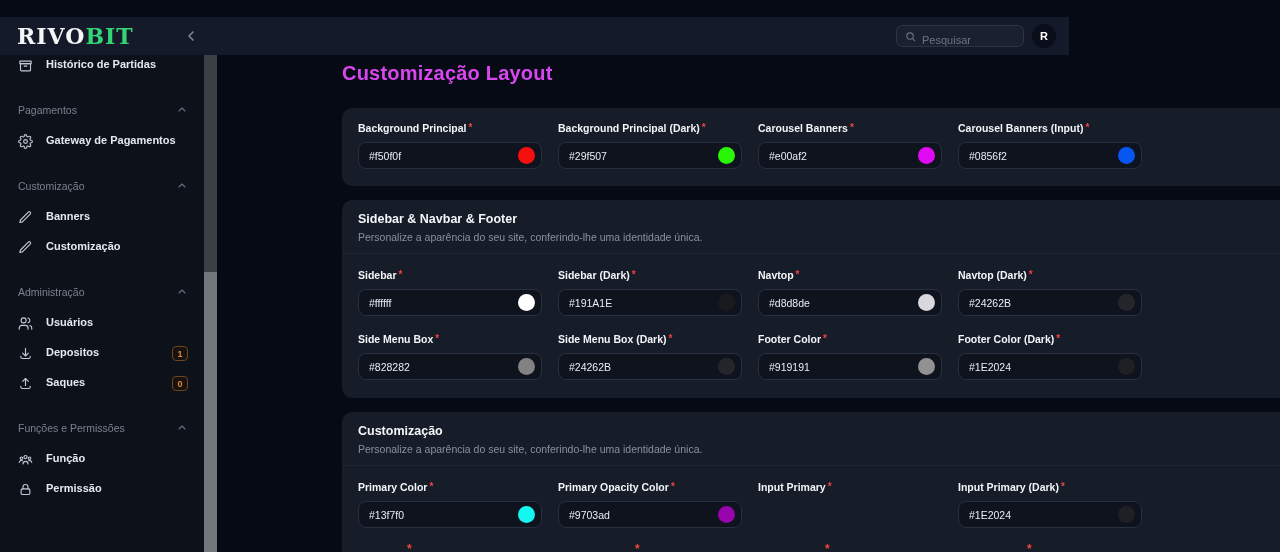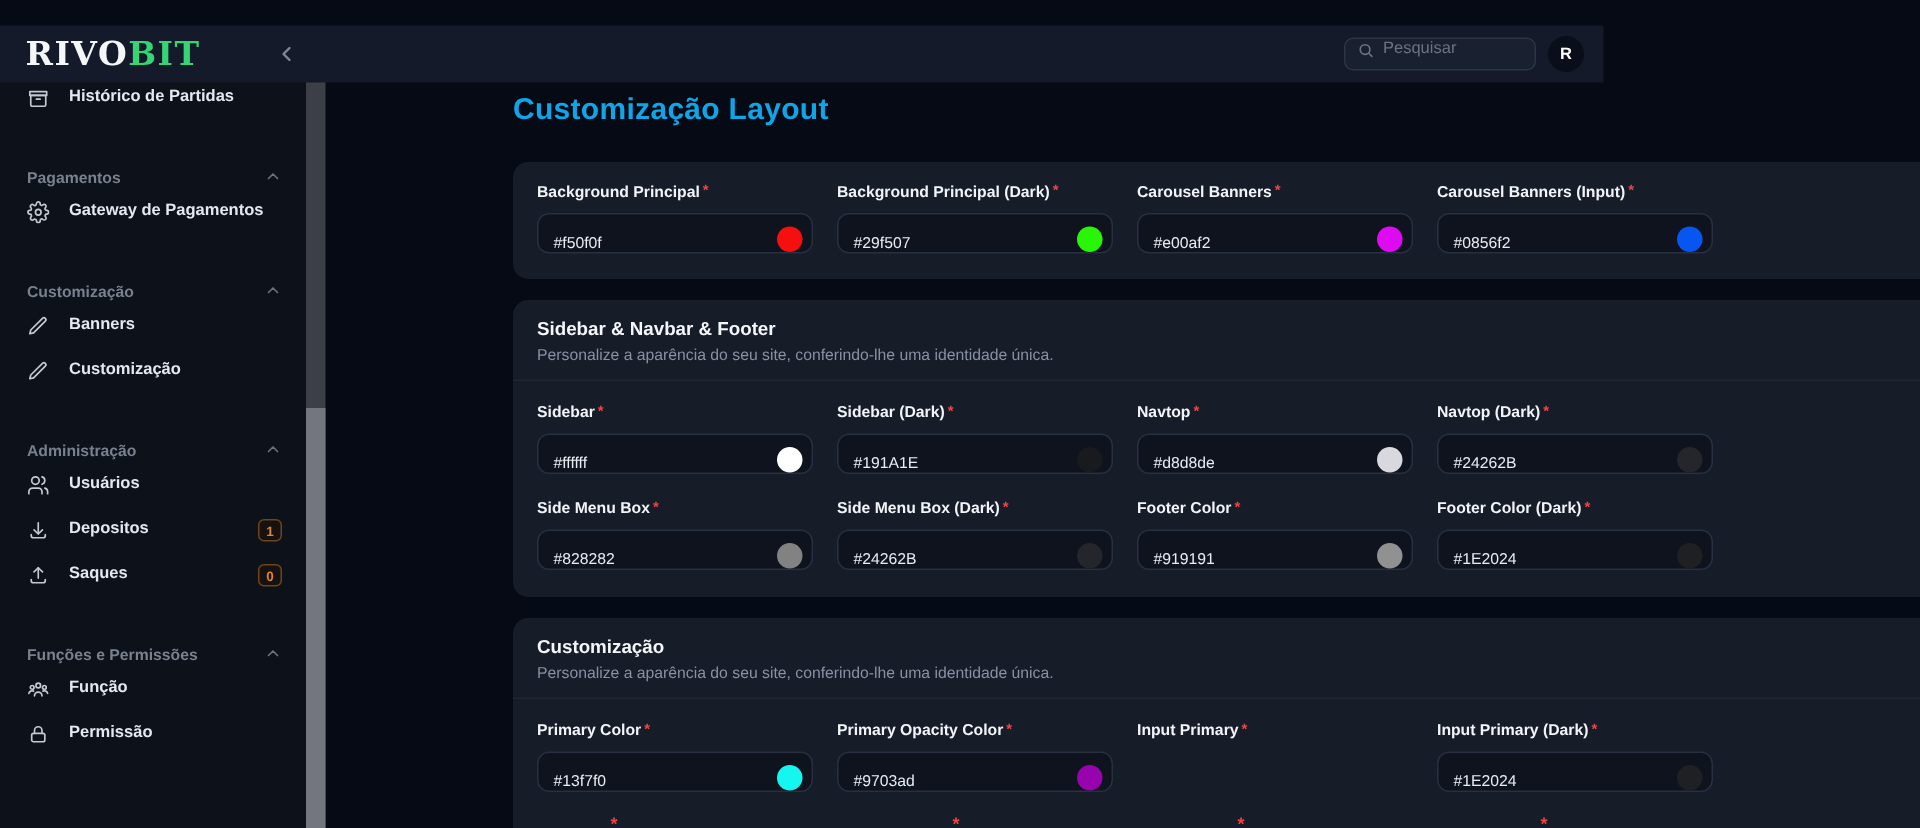--- a/index.html
+++ b/index.html
@@ -11,59 +11,59 @@
   *{box-sizing:border-box;margin:0;padding:0}
   html,body{width:1280px;height:552px;overflow:hidden}
   body{position:relative;background:var(--page-bg);font-family:"Liberation Sans",sans-serif;color:#e8ebf2}
 
   
   .topbar{position:absolute;top:17px;left:0;width:1069px;height:38px;background:var(--navbar-bg);z-index:20;display:flex;align-items:center}
   .logo{position:absolute;left:17px;top:5px;font-family:"DejaVu Serif",serif;font-weight:bold;font-size:22px;letter-spacing:1px;line-height:28px}
   .logo .p1{color:#f5f6f8}
   .logo .p2{color:var(--accent-green)}
   .collapse-btn{position:absolute;left:183px;top:11px;width:16px;height:16px;color:#7e879b;cursor:pointer}
-  .searchbox{position:absolute;right:45px;top:8px;width:128px;height:22px;background:#19202f;border:1px solid #2c3447;border-radius:6px;display:flex;align-items:flex-start;padding:0 8px;color:#6b7384}
+  .searchbox{position:absolute;right:45px;top:8px;width:128px;height:22px;background:#19202f;border:1px solid #2c3447;border-radius:6px;display:flex;align-items:flex-end;padding:0 8px;color:#6b7384}
   .searchbox svg{width:11px;height:11px;flex:none}
   .searchbox input{background:transparent;border:none;outline:none;width:100%;margin-left:6px;font-size:11px;color:#aab2c2;font-family:"Liberation Sans",sans-serif}
   .searchbox input::placeholder{color:#6b7384;opacity:1}
   .avatar{position:absolute;right:13px;top:7px;width:24px;height:24px;border-radius:50%;background:#0a0e1a;display:flex;align-items:center;justify-content:center;font-size:11px;font-weight:bold;color:#fff;cursor:pointer}
 
   
   .sidebar{position:absolute;top:38px;left:0;width:204px;height:514px;background:var(--sidebar-bg);overflow:hidden;padding-top:20px}
-  .side-header{height:30px;margin-top:16px;display:flex;align-items:center;padding:0 16px 0 18px;color:#79818f;font-size:10.5px;font-weight:700}
+  .side-header{height:30px;margin-top:16px;display:flex;align-items:flex-start;padding:0 16px 0 18px;color:#79818f;font-size:10.5px;font-weight:400}
   .side-header:first-child{margin-top:0}
   .side-header .hdr-label{flex:1}
   .side-header svg{width:12px;height:12px;color:#6a7180}
   .side-item{height:30px;display:flex;align-items:flex-start;padding:0 16px 0 18px;cursor:pointer}
   .side-item .ic{width:15px;height:15px;color:#c3c9d4;flex:none}
   .side-item .ic svg{width:15px;height:15px;display:block}
   .side-item .lbl{margin-left:13px;font-size:11px;font-weight:bold;color:#e4e8ef;flex:1;white-space:nowrap}
   .badge{min-width:16px;height:15px;border:1px solid #6e451d;background:#171210;border-radius:4px;color:var(--badge-orange);font-size:9px;font-weight:bold;display:flex;align-items:center;justify-content:center;padding:0 3px}
 
   
   .scrollcol{position:absolute;top:38px;left:204px;width:13px;height:514px;background:#3c3f45}
   .scrollcol .up-btn{position:absolute;top:0;left:0;width:13px;height:13px;background:#33363c;display:flex;align-items:center;justify-content:center;cursor:pointer}
   .scrollcol .up-btn i{display:block;width:0;height:0;border-left:3.5px solid transparent;border-right:3.5px solid transparent;border-bottom:4.5px solid #e8e8e8}
   .scrollcol .thumb{position:absolute;left:0;top:234px;width:13px;height:280px;background:#73777d;cursor:grab}
 
   
-  .main-title{position:absolute;left:342px;top:62px;font-size:20px;font-weight:bold;color:#0ea5e9;letter-spacing:.2px}
+  .main-title{position:absolute;left:342px;top:62px;font-size:20px;font-weight:bold;color:#d946ef;letter-spacing:.2px}
   .card{position:absolute;left:342px;width:989px;background:var(--card-bg);border-radius:10px}
   .card-1{top:108px;height:78px;padding:14px 16px}
   .card-2{top:200px;height:198px}
   .card-3{top:412px;height:220px}
   .card-head{position:relative;padding:12px 16px 10px;border-bottom:1px solid rgba(255,255,255,.05)}
   .card-title{font-size:12.5px;font-weight:bold;color:#f4f6f9}
   .card-sub{font-size:10.5px;color:var(--text-muted);margin-top:5px}
   .card-chevron{position:absolute;right:16px;top:20px;width:14px;height:14px;color:#8c94a4;cursor:pointer}
   .card-body{padding:15px 16px}
   .fields{display:grid;grid-template-columns:repeat(4,184px);column-gap:16px;row-gap:17px}
   .field-label{font-size:10.5px;font-weight:bold;color:#f2f4f8;margin-bottom:8px;white-space:nowrap}
   .field-label::after{content:"*";color:var(--required-red);margin-left:2px;font-size:10px;vertical-align:1px}
-  .input-box{height:27px;background:var(--input-bg);border:1px solid var(--input-border);border-radius:8px;display:flex;align-items:flex-end;padding:0 6px 0 10px;cursor:text}
+  .input-box{height:27px;background:var(--input-bg);border:1px solid var(--input-border);border-radius:8px;display:flex;align-items:center;padding:0 6px 0 10px;cursor:text}
   .input-value{flex:1;font-size:10.5px;color:#e8ebf2}
   .swatch{width:17px;height:17px;border-radius:50%;flex:none;cursor:pointer}
   .clip-ast{position:absolute;font-size:12px;font-weight:bold;color:var(--required-red)}
   .clip-ast::before{content:"*"}
 </style>
 </head>
 <body>
 
 <div class="topbar">
   <div class="logo">

